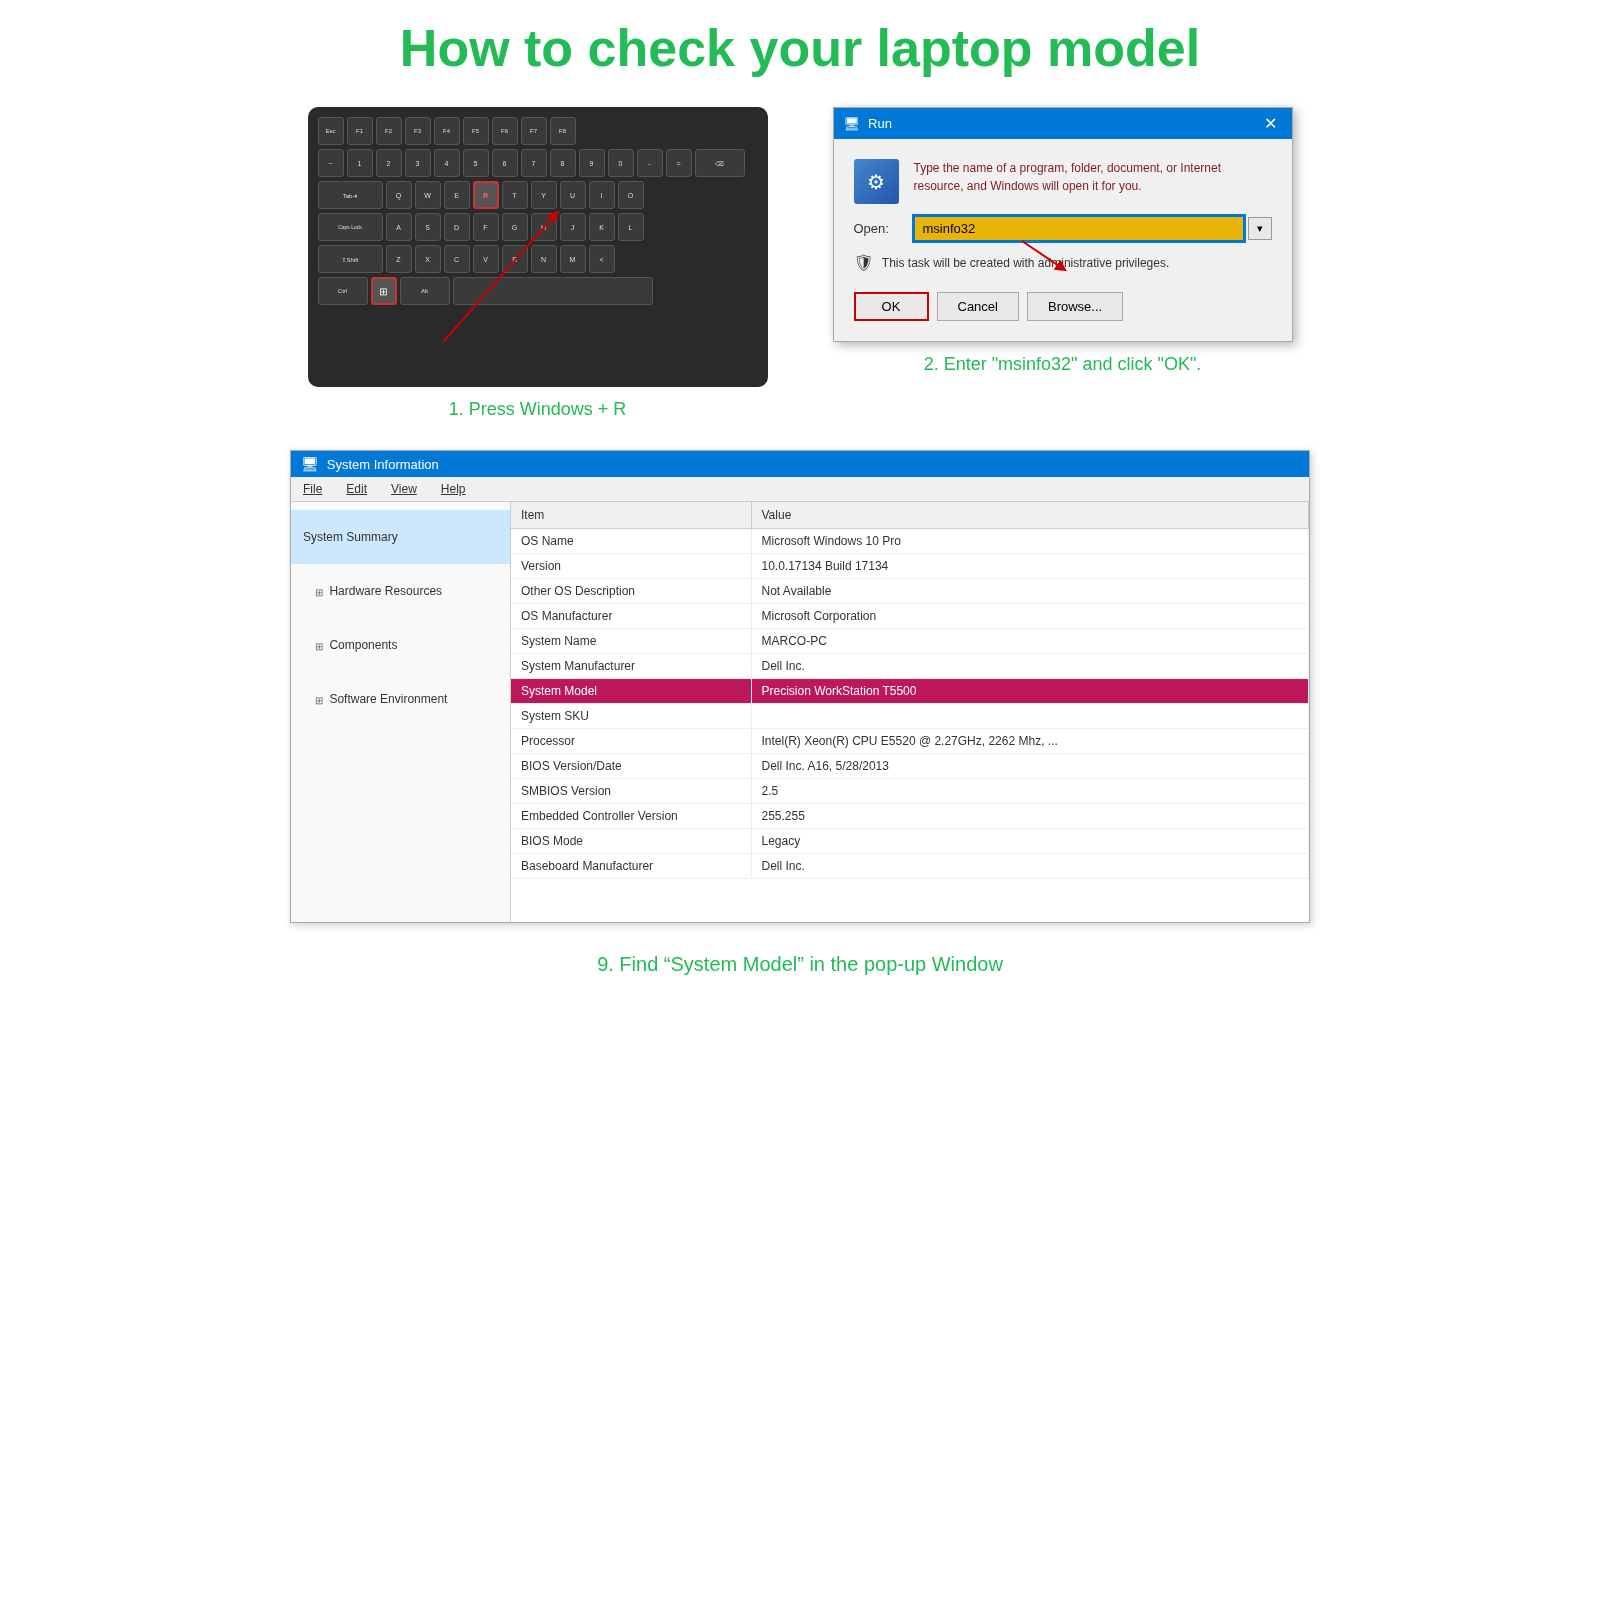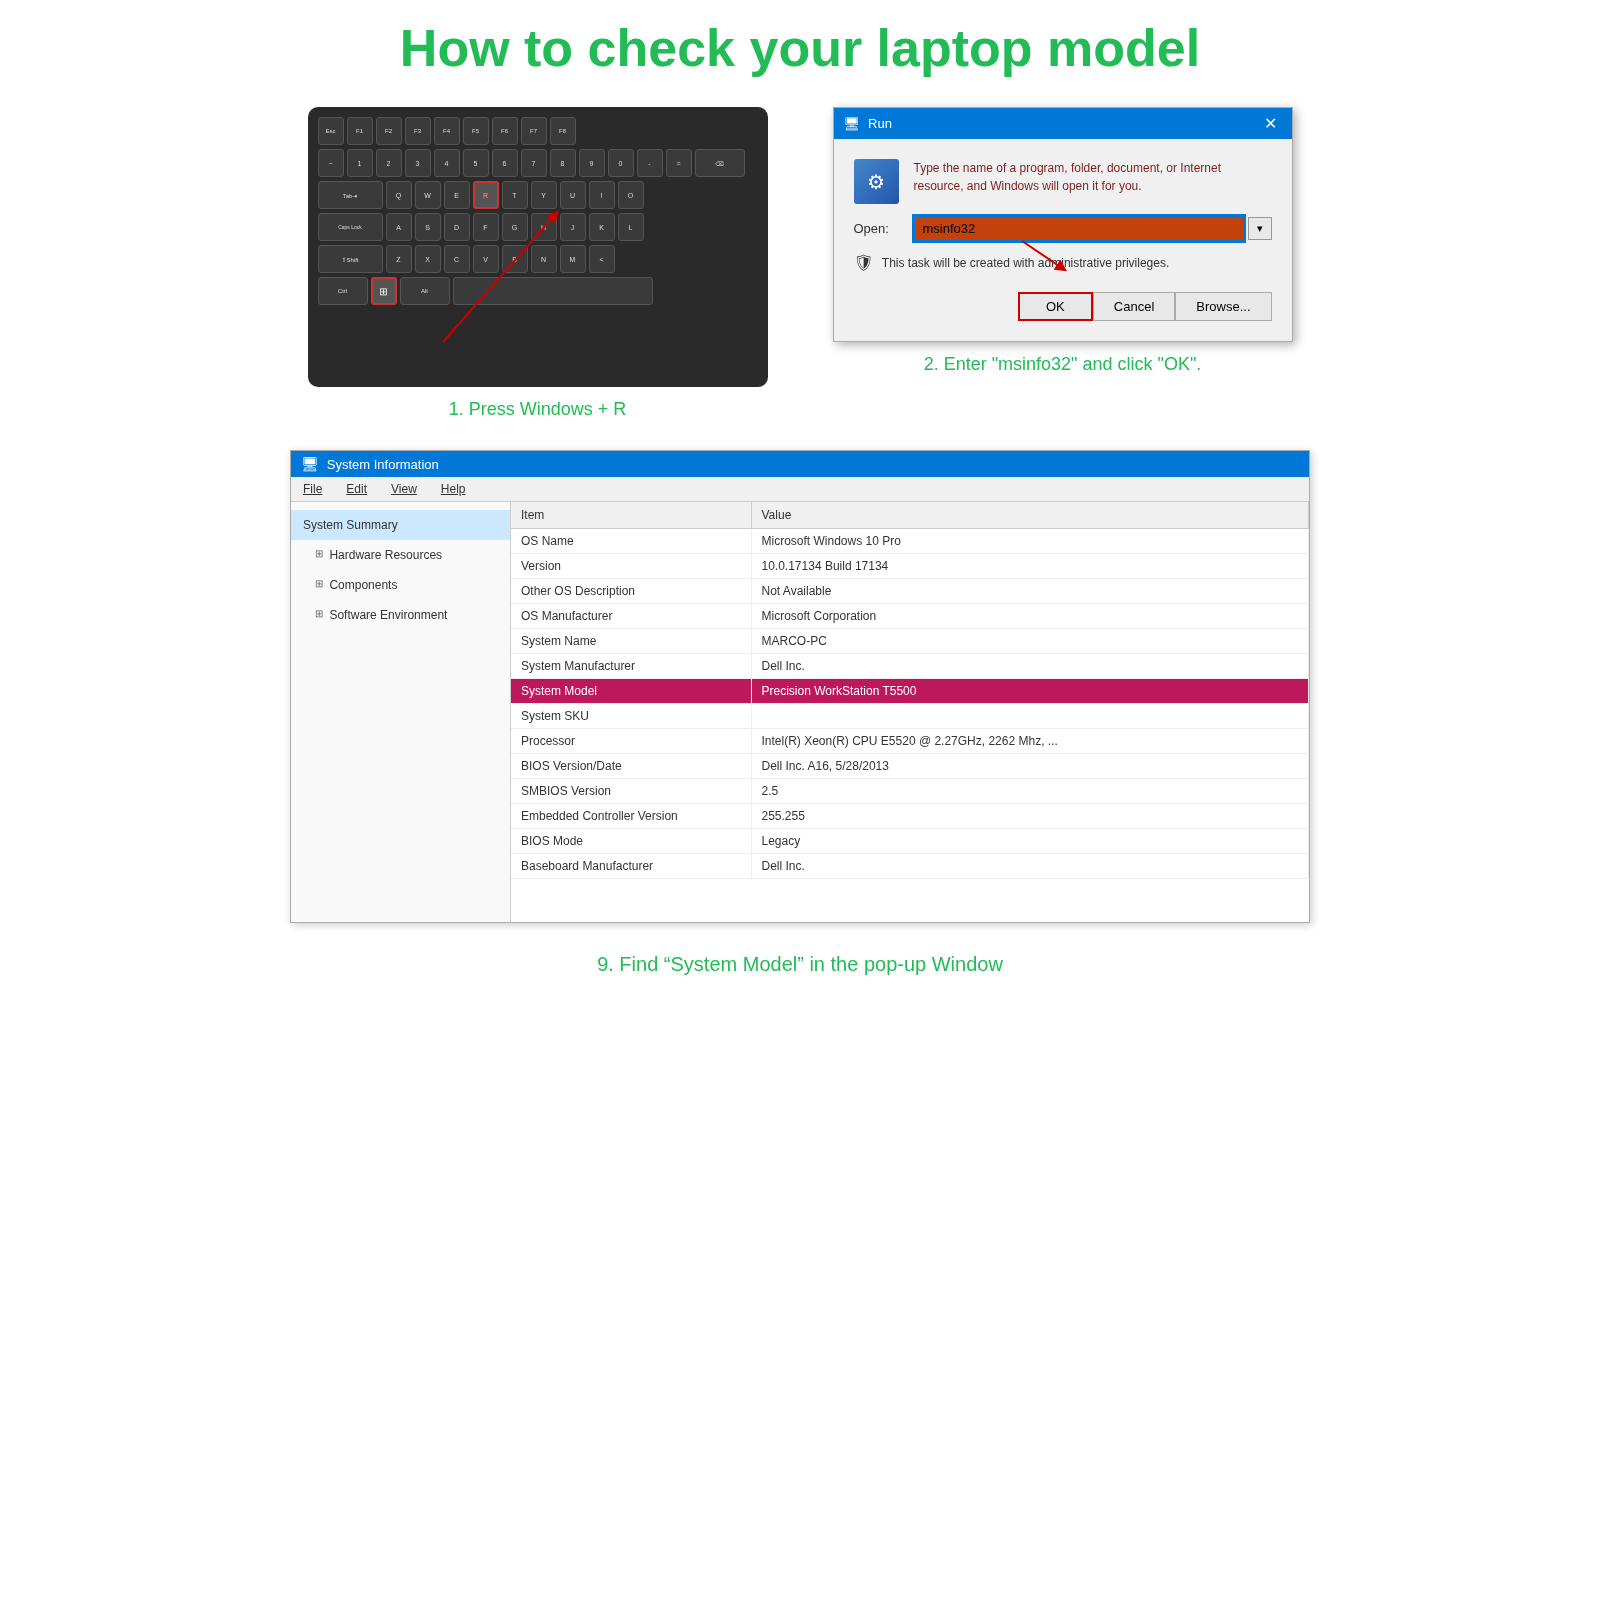--- a/index.html
+++ b/index.html
@@ -147,21 +147,21 @@
       flex: 1;
       display: flex;
       align-items: center;
       gap: 4px;
     }
     .run-input {
       flex: 1;
       border: 1px solid #0078d7;
       padding: 4px 8px;
       font-size: 13px;
-      background: #c2410c;
+      background: #eab308;
       outline: 2px solid #0078d7;
     }
     .run-dropdown-btn {
       border: 1px solid #999;
       background: #e8e8e8;
       padding: 4px 8px;
       cursor: pointer;
       font-size: 11px;
     }
     .run-shield-row {
@@ -169,22 +169,22 @@
       align-items: center;
       gap: 8px;
       font-size: 12px;
       color: #333;
     }
     .shield-icon {
       font-size: 16px;
     }
     .run-buttons-row {
       display: flex;
-      justify-content: flex-end;
-      gap: 0;
+      justify-content: flex-start;
+      gap: 8px;
       margin-top: 8px;
       position: relative;
     }
     .run-btn {
       padding: 5px 20px;
       font-size: 13px;
       border: 1px solid #aaa;
       background: #e8e8e8;
       cursor: pointer;
       min-width: 75px;
@@ -243,24 +243,24 @@
     .sysinfo-sidebar {
       width: 220px;
       border-right: 1px solid #ccc;
       background: #f9f9f9;
       padding: 8px 0;
       font-size: 12px;
       flex-shrink: 0;
       overflow: hidden;
     }
     .sysinfo-sidebar-item {
-      padding: 8px 12px;
+      padding: 20px 12px;
       cursor: pointer;
       display: flex;
-      align-items: flex-start;
+      align-items: flex-end;
       gap: 6px;
       color: #333;
     }
     .sysinfo-sidebar-item.selected {
       background: #cce8ff;
     }
     .sysinfo-sidebar-item .expand-icon {
       font-size: 10px;
       color: #666;
     }

